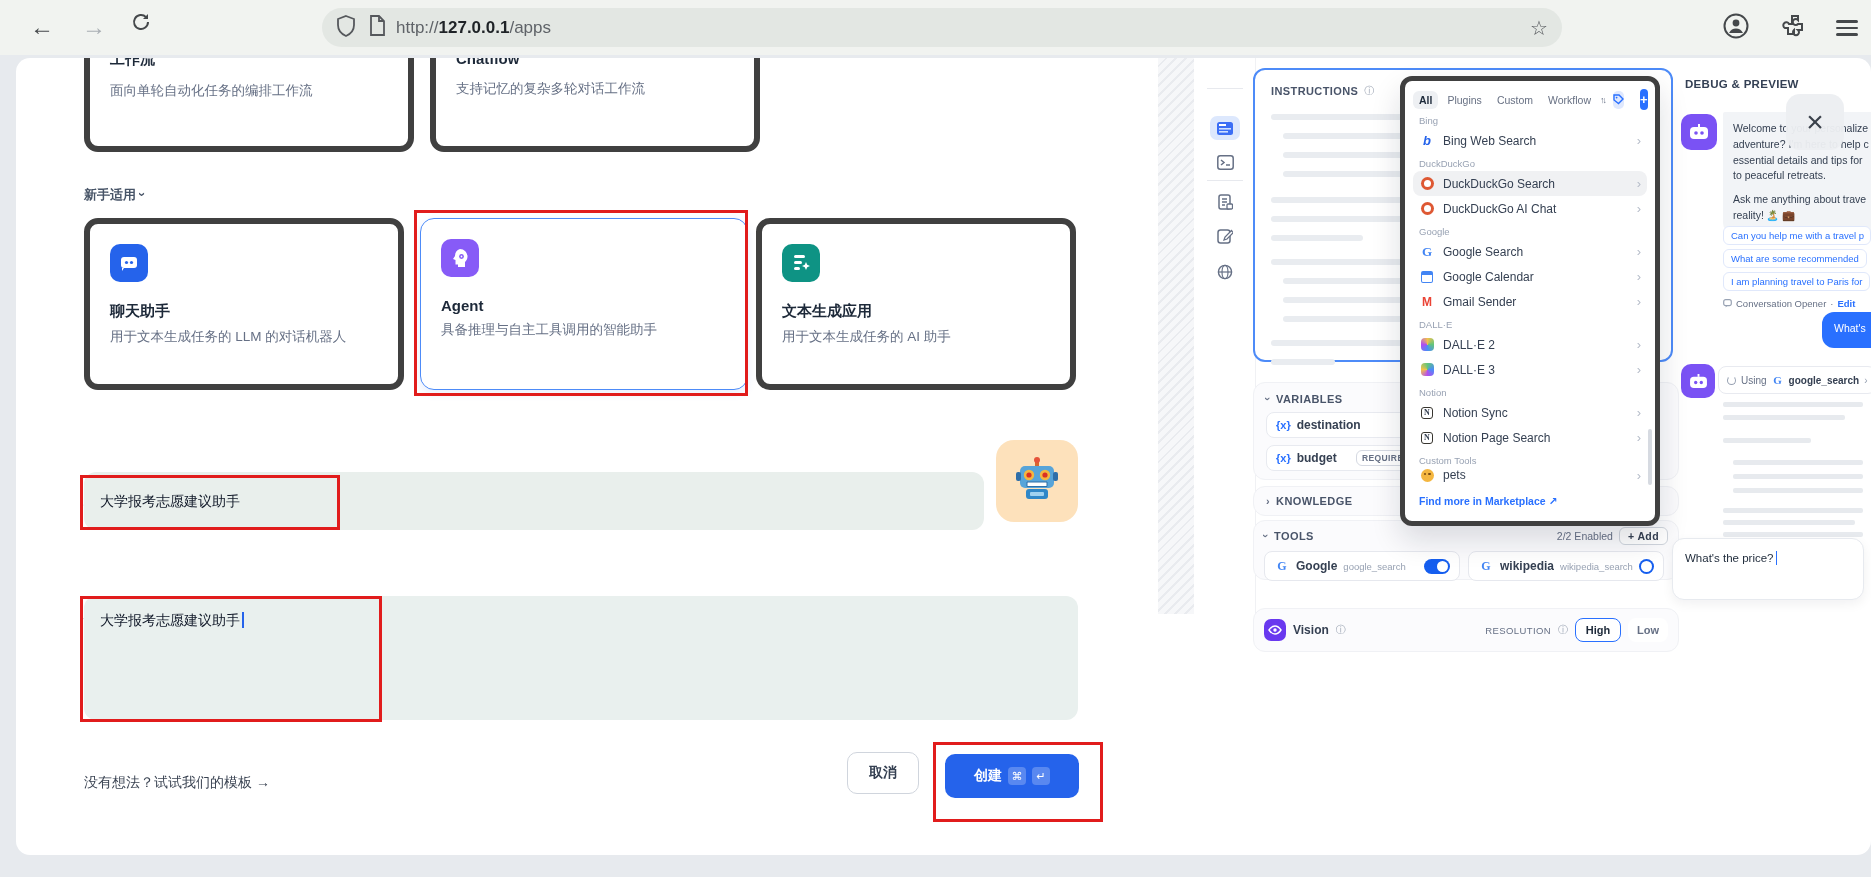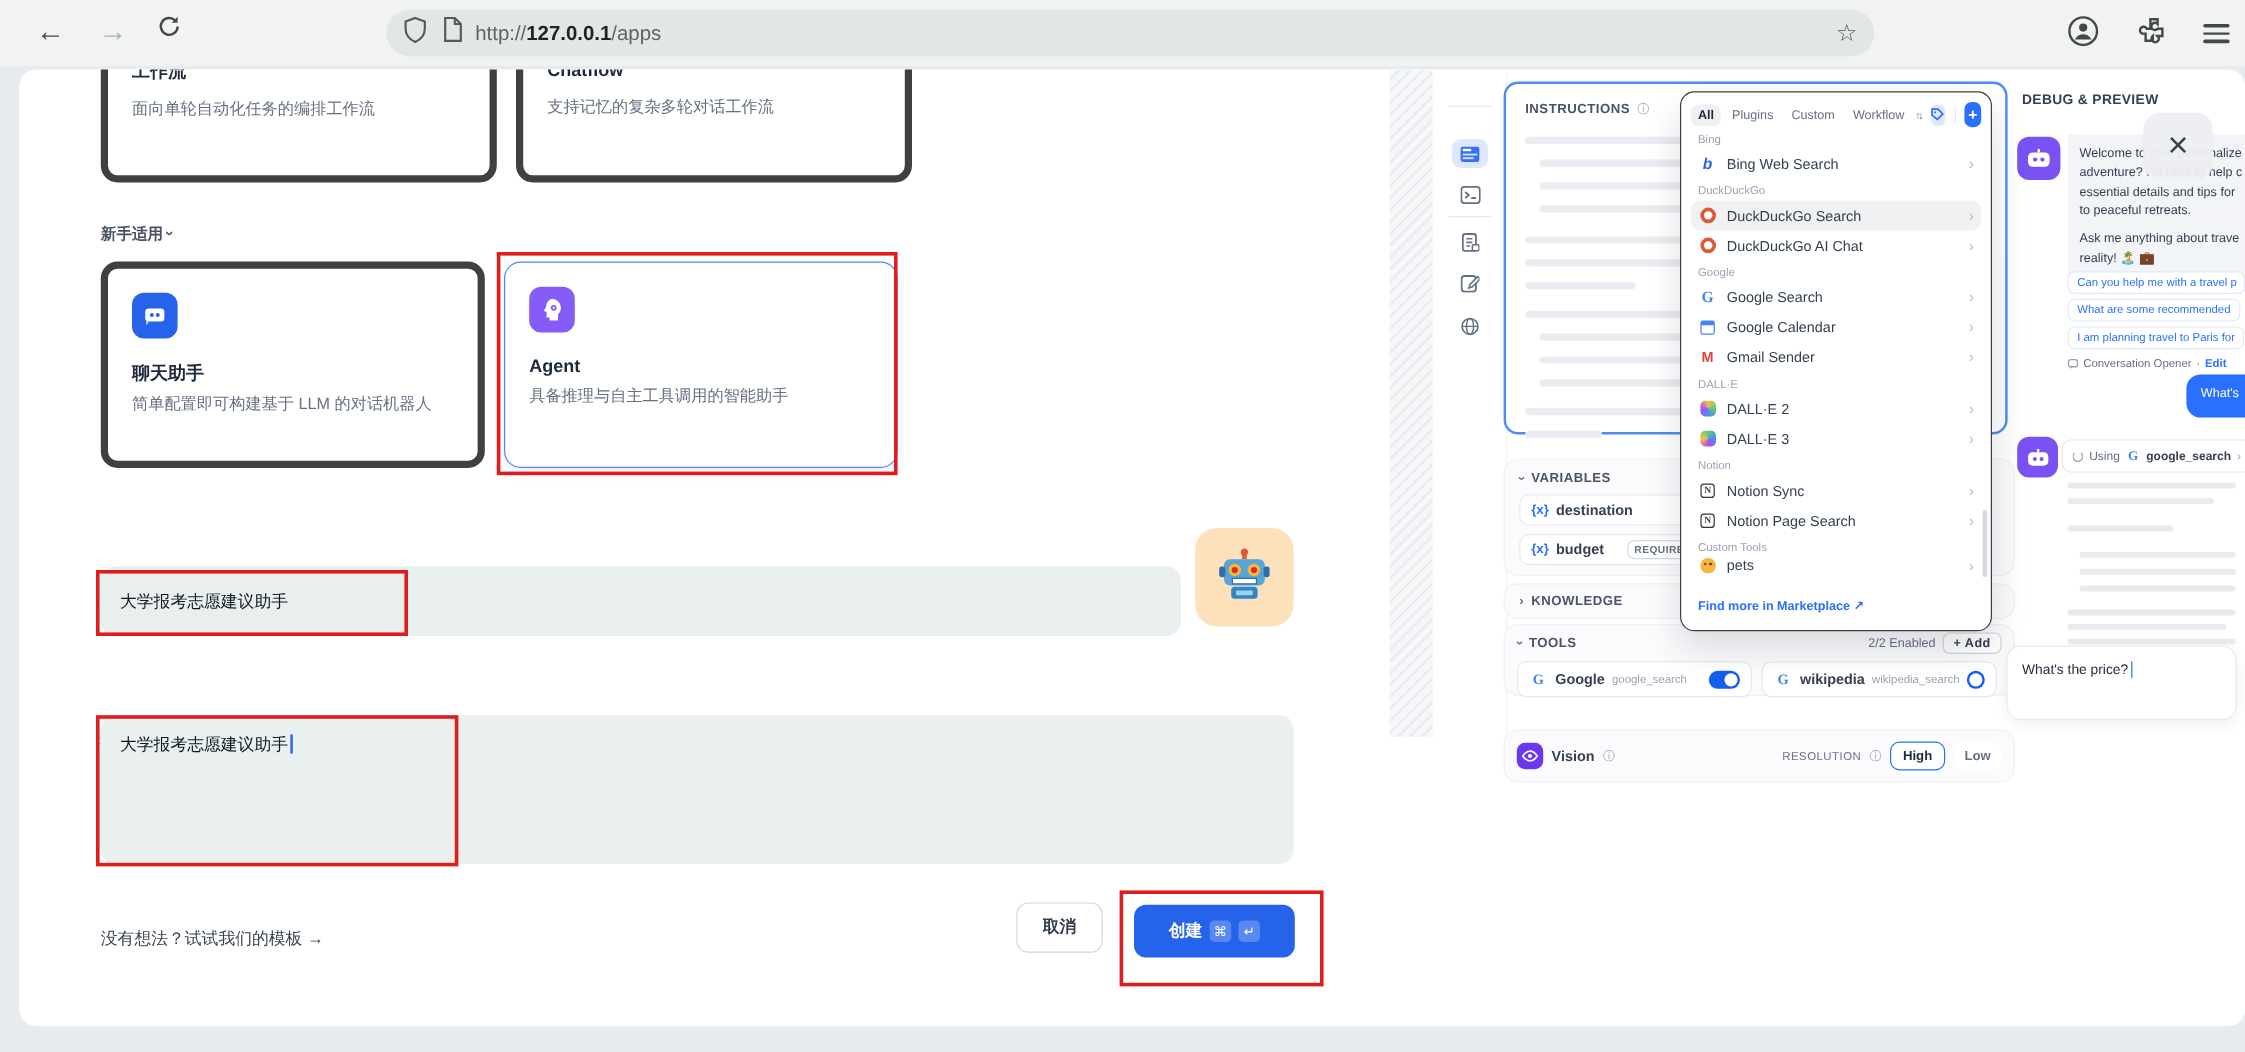--- a/index.html
+++ b/index.html
@@ -62,21 +62,21 @@
 
   .toolcard { display:flex; align-items:center; gap:6px; width:196px; height:30px; background:#fff; border:1px solid #e6e8ee; border-radius:8px; padding:0 9px; }
   .toolname { font-size:12px; font-weight:700; color:#354052; }
   .toolid { font-size:9.5px; color:#98a2b3; }
   .toggle { margin-left:auto; width:26px; height:15px; border-radius:8px; background:#155eef; position:relative; }
   .toggle i { position:absolute; right:2px; top:2px; width:11px; height:11px; background:#fff; border-radius:50%; }
 
   .resbtn { display:flex; align-items:center; justify-content:center; height:24px; border-radius:8px; font-size:11px; font-weight:700; background:#fff; }
 
   
-  .dropdown { position:absolute; left:1384px; top:18px; width:260px; height:450px; background:#fff; border:1px solid #404040; border-radius:12px; box-shadow:0 14px 30px rgba(16,24,40,.14); z-index:10; padding:8px; display:flex; flex-direction:column; }
+  .dropdown { position:absolute; left:1384px; top:18px; width:260px; height:450px; background:#fff; border:5px solid #404040; border-radius:12px; box-shadow:0 14px 30px rgba(16,24,40,.14); z-index:10; padding:8px; display:flex; flex-direction:column; }
   .dd-tabs { display:flex; align-items:center; gap:3px; }
   .dd-tab { font-size:10.5px; color:#677083; padding:3px 6px; border-radius:6px; white-space:nowrap; }
   .dd-tab.on { background:#eef0f3; color:#1d2939; font-weight:700; }
   .dd-group { font-size:9.5px; color:#98a2b3; padding:5px 6px 2px; }
   .dd-item { display:flex; align-items:center; gap:8px; height:25px; padding:0 6px; border-radius:8px; font-size:12px; color:#354052; }
   .dd-item.hl { background:#f0f1f3; }
   .dd-arrow { margin-left:auto; color:#b5bcc9; font-size:13px; }
   .ic { width:16px; height:16px; display:flex; align-items:center; justify-content:center; flex:none; }
   .dd-footer { margin-top:auto; font-size:10.5px; color:#2970ff; font-weight:600; padding:6px; }
   .dd-scroll { position:absolute; right:3px; top:348px; width:4px; height:56px; border-radius:2px; background:#d6dae1; }
@@ -164,35 +164,47 @@
     <div class="card" style="left:68px;top:160px;width:320px;height:172px">
       <div class="tile" style="background:#2563eb">
         <svg width="22" height="22" viewBox="0 0 22 22">
             <rect x="3" y="5" width="16" height="11" rx="3" fill="#fff"></rect>
             <circle cx="8.5" cy="10.5" r="1.6" fill="#2563eb"></circle>
             <circle cx="13.5" cy="10.5" r="1.6" fill="#2563eb"></circle>
             <path d="M6 16l-2 3v-3z" fill="#fff"></path>
           </svg>
       </div>
       <div class="type-ttl">聊天助手</div>
-      <div class="type-dsc">简单配置即可构建基于 LLM 的对话机器人</div>
+      <div class="type-dsc">用于文本生成任务的 LLM 的对话机器人</div>
     </div>
 
     <div class="card" style="left:404px;top:160px;width:328px;height:172px;border:1.5px solid #4d8bf8;box-shadow:0 3px 10px rgba(60,110,240,.12)">
       <div class="tile" style="background:#875bf7">
         <svg width="22" height="22" viewBox="0 0 22 22">
             <path d="M11 2a7.5 7.5 0 0 1 7.5 7.5c0 2.5-1.2 4.2-2.5 5.5V20h-7v-2.5H6.5V13L4 12l2-3A7.5 7.5 0 0 1 11 2z" fill="#fff"></path>
             <circle cx="12.5" cy="9.5" r="2.4" fill="#875bf7"></circle>
             <circle cx="12.5" cy="9.5" r=".9" fill="#fff"></circle>
           </svg>
       </div>
       <div class="type-ttl">Agent</div>
       <div class="type-dsc">具备推理与自主工具调用的智能助手</div>
     </div>
 
+    <div class="card" style="left:740px;top:160px;width:320px;height:172px">
+      <div class="tile" style="background:#0e9384">
+        <svg width="22" height="22" viewBox="0 0 22 22">
+            <rect x="4" y="3" width="11" height="3" rx="1.5" fill="#fff"></rect>
+            <rect x="4" y="9" width="8" height="3" rx="1.5" fill="#fff"></rect>
+            <rect x="4" y="15" width="6" height="3" rx="1.5" fill="#fff"></rect>
+            <path d="M16 10l1.2 2.8L20 14l-2.8 1.2L16 18l-1.2-2.8L12 14l2.8-1.2z" fill="#fff"></path>
+          </svg>
+      </div>
+      <div class="type-ttl">文本生成应用</div>
+      <div class="type-dsc">用于文本生成任务的 AI 助手</div>
+    </div>
 
     <div class="sec-label" style="left:68px;top:384px">应用名称 &amp; 图标</div>
     <div class="field" style="left:68px;top:414px;width:900px;height:58px;line-height:58px;padding:0 16px">
       <span>大学报考志愿建议助手</span>
     </div>
     <div style="position:absolute;left:980px;top:382px;width:82px;height:82px;border-radius:18px;background:#fde1bb;display:flex;align-items:center;justify-content:center">
       <span>
         <svg width="46" height="46" viewBox="0 0 46 46">
             <rect x="21" y="4" width="4" height="6" fill="#d8672e"></rect>
             <circle cx="23" cy="4" r="3" fill="#e5533a"></circle>

